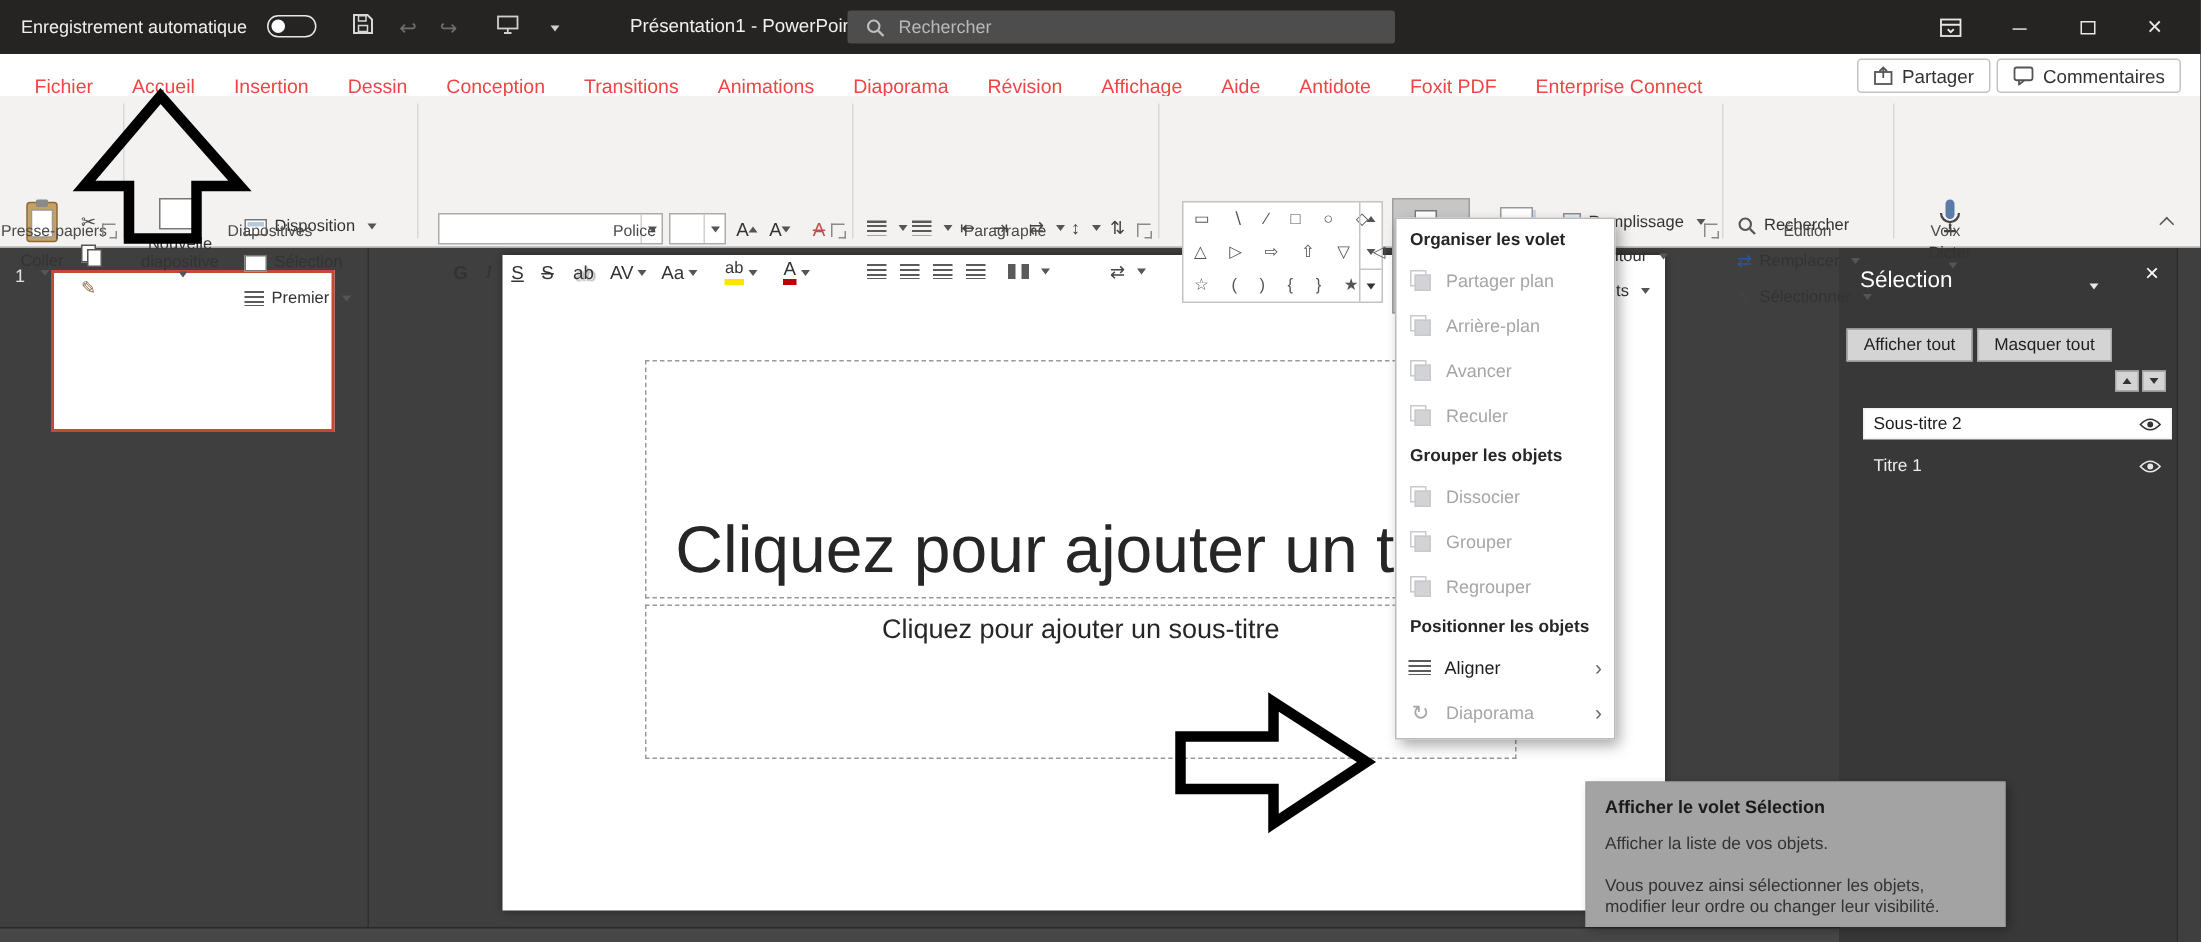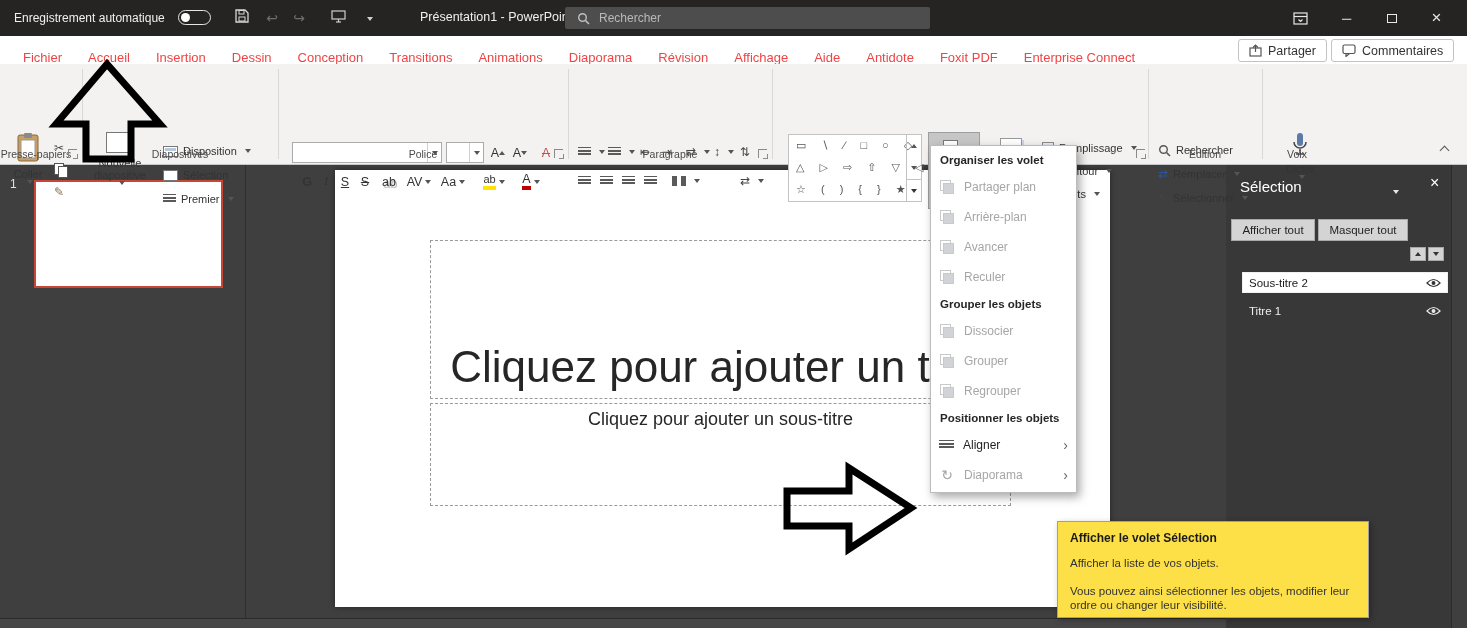--- a/index.html
+++ b/index.html
@@ -84,21 +84,21 @@
   .mitem.dis{color:#a6a6a6}
   .mitem .sub{position:absolute;right:8px;color:#666;font-size:14px;line-height:1}
   .mitem.hl{background:#e2e2e2;box-shadow:inset 0 0 0 1px #8f8f8f}
   .mico{width:16px;height:16px;position:relative;flex:none}
   .mico.layers::before{content:"";position:absolute;left:1px;top:1px;width:9px;height:9px;background:#fff;border:1px solid #8a8a8a}
   .mico.layers::after{content:"";position:absolute;right:1px;bottom:1px;width:9px;height:9px;background:#9aa0a6;border:1px solid #8a8a8a}
   .mico.pane::before{content:"";position:absolute;left:1px;top:2px;width:12px;height:12px;background:#fff;border:1px solid #8a8a8a}
   .mico.pane::after{content:"";position:absolute;left:8px;top:3px;width:5px;height:10px;background:#5b9bd5}
   .dis .mico,.dis .bars{opacity:.45}
   
-  #tooltip{position:absolute;left:1057px;top:521px;width:312px;height:97px;background:#fde047;border:1px solid #9f9f9f;box-shadow:2px 2px 6px rgba(0,0,0,.3);z-index:60;padding:9px 12px;font-size:11.5px;color:#333;line-height:1.3}
+  #tooltip{position:absolute;left:1057px;top:521px;width:280px;height:97px;background:#a3a3a3;border:1px solid #9f9f9f;box-shadow:2px 2px 6px rgba(0,0,0,.3);z-index:60;padding:9px 12px;font-size:11.5px;color:#333;line-height:1.3}
   #tooltip .t{font-weight:bold;color:#1a1a1a;font-size:12px;margin-bottom:9px}
   #tooltip .b1{margin-bottom:13px}
   
   #annotations{position:absolute;left:0;top:0;width:1467px;height:628px;z-index:80;pointer-events:none}
 </style>
 </head>
 <body>
 
 <div id="titlebar">
   <span class="tbtxt abs" style="left:14px;top:11px">Enregistrement automatique</span>

